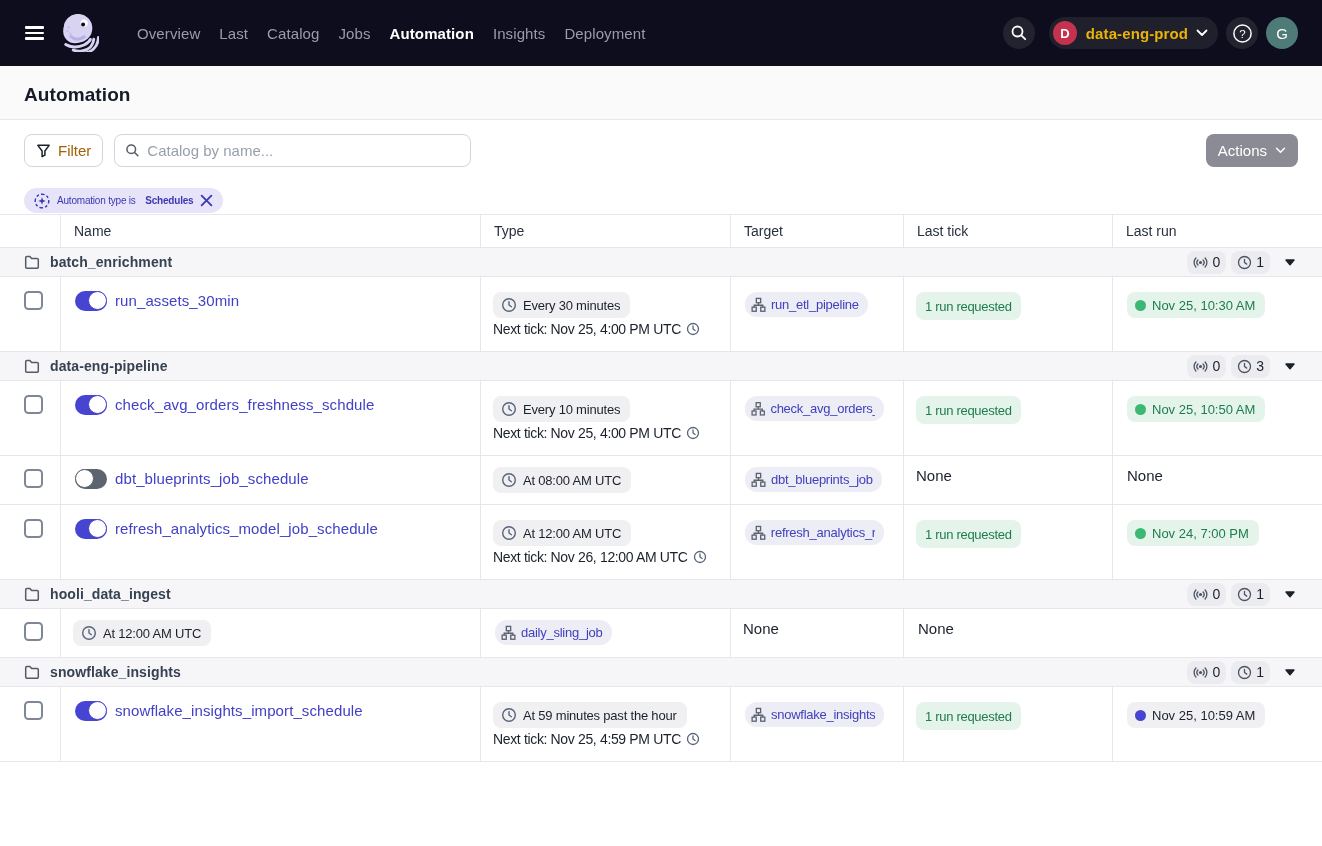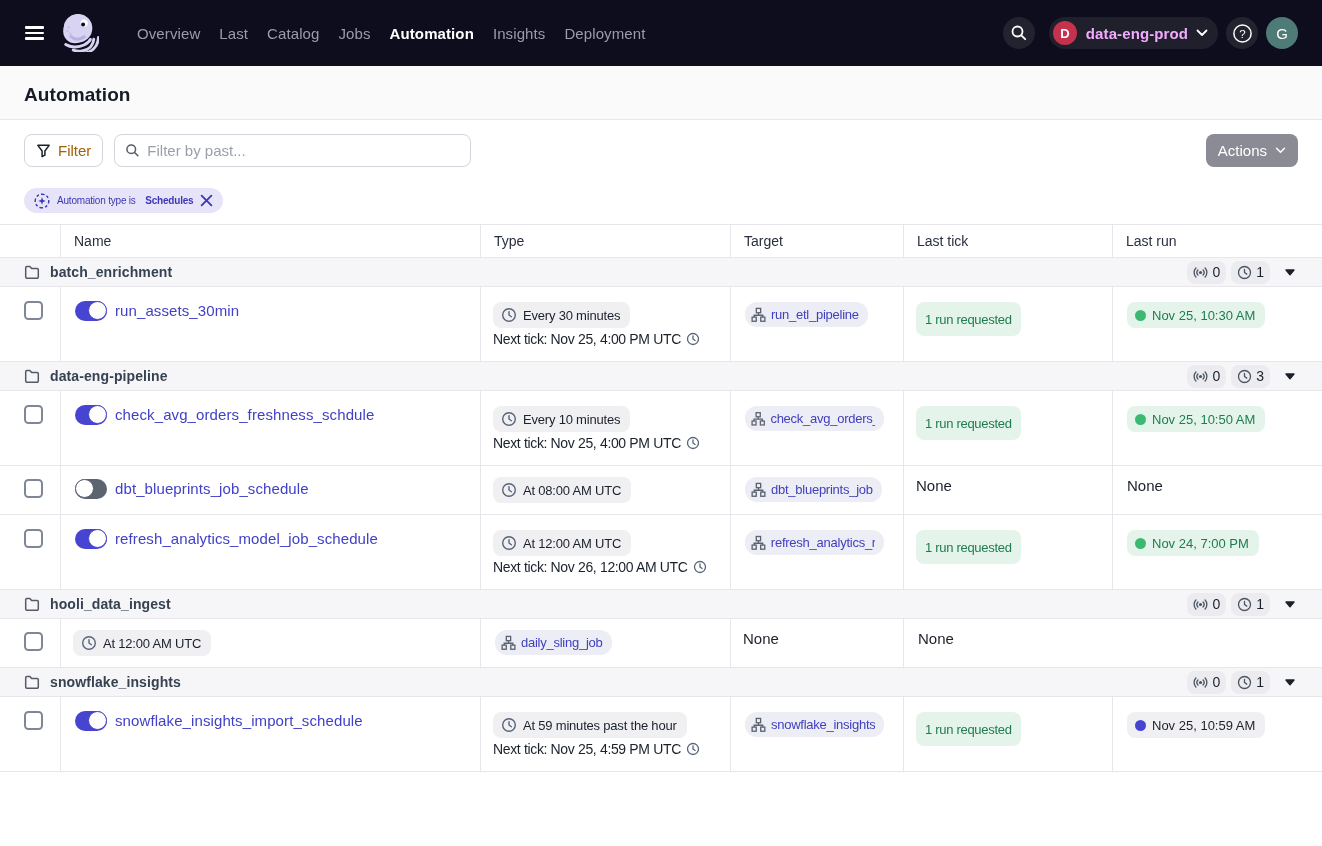--- a/index.html
+++ b/index.html
@@ -10,37 +10,37 @@
 .hamb div { height:2.5px; background:#fff; border-radius:1px; margin-bottom:3px; }
 .hamb div:last-child { margin-bottom:0; }
 .logo { margin-left:17px; width:38px; height:38px; }
 .navlinks { display:flex; margin-left:38px; gap:19px; align-items:flex-end; }
 .navlinks a { color:#9b9ca9; font-size:15px; text-decoration:none; letter-spacing:0.1px; }
 .navlinks a.active { color:#fff; font-weight:bold; }
 .navright { margin-left:auto; display:flex; align-items:center; margin-right:24px; gap:8px; }
 .circbtn { width:32px; height:32px; border-radius:50%; background:#23232f; display:flex; align-items:center; justify-content:center; }
 .pill { height:32px; border-radius:16px; background:#20202c; display:flex; align-items:center; padding:0 10px 0 4px; margin-left:6px; }
 .pill .avatar { width:24px; height:24px; border-radius:50%; background:#c4324d; color:#fff; font-size:13px; font-weight:bold; display:flex; align-items:center; justify-content:center; }
-.pill .label { color:#f0abfc; font-size:15px; font-weight:bold; margin:0 8px 0 9px; letter-spacing:0.1px; }
+.pill .label { color:#eab308; font-size:15px; font-weight:bold; margin:0 8px 0 9px; letter-spacing:0.1px; }
 .gavatar { width:32px; height:32px; border-radius:50%; background:#4e7a78; color:#fff; font-size:15px; display:flex; align-items:center; justify-content:center; }
 
 .titlebar { height:54px; background:#fafafb; border-bottom:1px solid #e7e7eb; display:flex; align-items:center; }
 .titlebar h1 { font-size:19px; color:#151b27; margin-left:24px; font-weight:bold; letter-spacing:0.1px; position:relative; top:2px; }
 
 .filterrow { display:flex; align-items:center; padding:14px 24px 0 24px; }
 .btn { height:33px; display:inline-flex; align-items:center; background:#fff; border:1px solid #d4d4dc; border-radius:8px; padding:0 11px; font-size:15px; color:#a16207; gap:7px; }
 .search { height:33px; width:357px; margin-left:11px; border:1px solid #d4d4dc; border-radius:8px; display:flex; align-items:center; padding:0 10px; gap:7px; }
 .search .ph { color:#9aa0ab; font-size:15px; }
 .actions { margin-left:auto; height:33px; background:#8b8b95; border:none; border-radius:8px; color:#fff; display:inline-flex; align-items:center; font-size:15px; padding:8px 12px; gap:8px; }
 
 .chiprow { padding:21px 24px 0 24px; }
 .fchip { display:inline-flex; height:25px; align-items:center; background:#e7e4fa; border-radius:13px; padding:0 10px; color:#3b38b4; font-size:10px; gap:7px; letter-spacing:-0.2px; }
 .fchip b { font-weight:bold; }
 
-.table { margin-top:11px; border-top:1px solid #e7e7eb; }
+.table { margin-top:1px; border-top:1px solid #e7e7eb; }
 .trow { display:grid; grid-template-columns:61px 420px 250px 173px 209px 209px; border-bottom:1px solid #e7e7eb; background:#fff; }
 .trow > div { border-right:1px solid #e7e7eb; }
 .trow > div:last-child { border-right:none; }
 .thead { height:33px; }
 .thead > div { font-size:14px; color:#29303e; display:flex; align-items:center; padding-left:13px; }
 .grouprow { height:29px; background:#f6f6f8; border-bottom:1px solid #e7e7eb; display:flex; align-items:center; padding:0 27px 0 24px; }
 .grouprow .gname { font-size:14px; font-weight:bold; color:#364252; margin-left:10px; letter-spacing:0.1px; }
 .gbadges { margin-left:auto; display:flex; align-items:center; gap:5px; }
 .gbadge { height:23px; background:#ececf0; border-radius:8px; display:inline-flex; align-items:center; padding:0 6px; gap:4px; font-size:14px; color:#1b212b; }
 .caret { margin-left:10px; }
@@ -58,21 +58,21 @@
 .toggle.off { background:#5c6470; }
 .toggle.off::after { content:""; position:absolute; left:0px; top:0px; width:17px; height:17px; border-radius:50%; background:#fff; border:1.5px solid #5c6470; }
 .nlink { color:#4140c8; font-size:15px; margin-left:8px; margin-top:2px; letter-spacing:0.1px; }
 .typecell { padding:15px 0 0 12px; }
 .chip { display:inline-flex; height:26px; align-items:center; background:#f0f0f3; border-radius:8px; padding:0 10px 0 8px; font-size:13px; color:#1b212b; gap:6px; letter-spacing:-0.2px; }
 .nexttick { margin-top:3px; font-size:14px; color:#1b212b; display:flex; align-items:center; gap:5px; letter-spacing:-0.35px; }
 .targetcell { padding:15px 0 0 14px; }
 .tchip { display:inline-flex; height:25px; align-items:center; background:#ededf5; border-radius:12px; padding:0 9px 0 6px; font-size:13px; color:#4140bd; gap:5px; max-width:139px; }
 .tchip span { white-space:nowrap; overflow:hidden; letter-spacing:-0.25px; }
 .tickcell { padding:15px 0 0 12px; }
-.gchip { display:inline-flex; height:34px; align-items:center; background:#e5f4eb; border-radius:8px; padding:0 9px; font-size:13px; color:#1e7c4d; letter-spacing:-0.3px; }
+.gchip { display:inline-flex; height:28px; align-items:center; background:#e5f4eb; border-radius:8px; padding:0 9px; font-size:13px; color:#1e7c4d; letter-spacing:-0.3px; }
 .runcell { padding:15px 0 0 14px; }
 .rchip { display:inline-flex; height:26px; align-items:center; border-radius:8px; padding:0 10px 0 8px; font-size:13px; gap:6px; }
 .rchip.green { background:#e5f4eb; color:#1e7c4d; }
 .rchip.gray { background:#f0f0f3; color:#1b212b; }
 .dot { width:11px; height:11px; border-radius:50%; flex:none; }
 .none { font-size:15px; color:#1b212b; }
 svg { display:block; }
 </style>
 </head>
 <body>
@@ -138,21 +138,21 @@
     <svg width="15" height="15" viewBox="0 0 16 16">
         <path d="M2 2.5 h12 L9.5 8.5 v4.5 l-3 1.5 V8.5 Z" stroke="#1b212b" stroke-width="1.6" fill="none" stroke-linejoin="round"></path>
       </svg>
     Filter
   </div>
   <div class="search">
     <svg width="15" height="15" viewBox="0 0 18 18">
         <circle cx="7.5" cy="7.5" r="5.2" stroke="#545b68" stroke-width="1.8" fill="none"></circle>
         <line x1="11.5" y1="11.5" x2="15.4" y2="15.4" stroke="#545b68" stroke-width="1.8" stroke-linecap="round"></line>
       </svg>
-    <span class="ph">Filter by past...</span>
+    <span class="ph">Catalog by name...</span>
   </div>
   <div class="actions">Actions
     <svg width="11" height="7" viewBox="0 0 12 8">
         <path d="M1.5 1.5 L6 6 L10.5 1.5" stroke="#fff" stroke-width="1.8" fill="none" stroke-linecap="round" stroke-linejoin="round"></path>
       </svg>
   </div>
 </div>
 
 <div class="chiprow">
   <span class="fchip">

